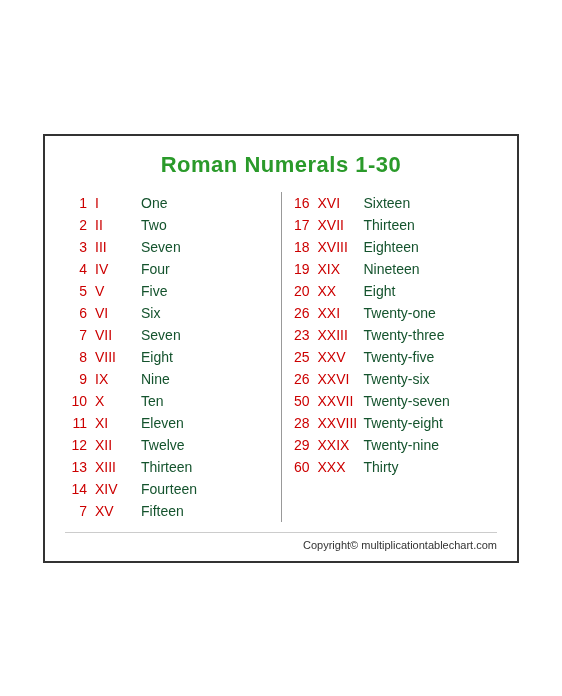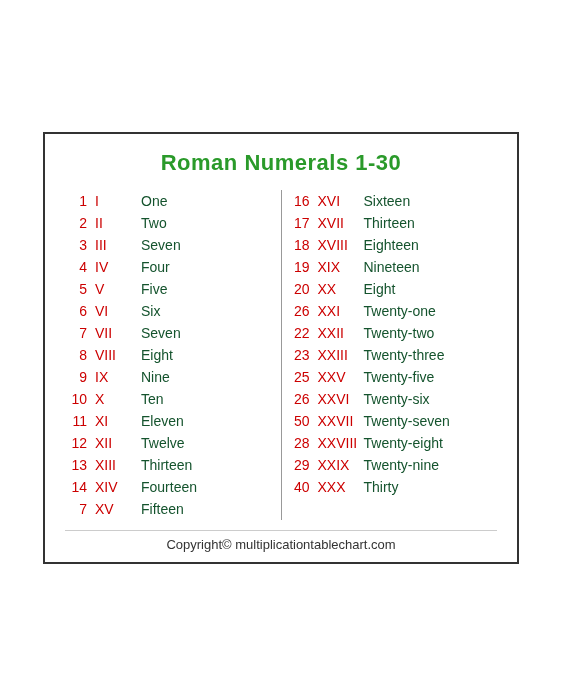--- a/index.html
+++ b/index.html
@@ -56,22 +56,22 @@
       color: #14532d;
       font-size: 14px;
       min-width: 90px;
     }
     .divider {
       width: 1px;
       background: #999;
       margin: 0 6px;
     }
     .copyright {
-      text-align: center;
-      font-size: 13px;
+      text-align: right;
+      font-size: 11px;
       color: #333;
       margin-top: 10px;
       border-top: 1px solid #ccc;
       padding-top: 6px;
     }
   </style>
 </head>
 <body>
 
 <div class="card">
@@ -180,25 +180,20 @@
           <span class="num">20</span>
           <span class="roman">XX</span>
           <span class="word">Eight</span>
         </div>
         <div class="row">
           <span class="num">26</span>
           <span class="roman">XXI</span>
           <span class="word">Twenty-one</span>
         </div>
         <div class="row">
-          <span class="num">22</span>
-          <span class="roman">XXII</span>
-          <span class="word">Twenty-two</span>
-        </div>
-        <div class="row">
           <span class="num">23</span>
           <span class="roman">XXIII</span>
           <span class="word">Twenty-three</span>
         </div>
         <div class="row">
           <span class="num">25</span>
           <span class="roman">XXV</span>
           <span class="word">Twenty-five</span>
         </div>
         <div class="row">
@@ -215,20 +210,20 @@
           <span class="num">28</span>
           <span class="roman">XXVIII</span>
           <span class="word">Twenty-eight</span>
         </div>
         <div class="row">
           <span class="num">29</span>
           <span class="roman">XXIX</span>
           <span class="word">Twenty-nine</span>
         </div>
         <div class="row">
-          <span class="num">40</span>
+          <span class="num">60</span>
           <span class="roman">XXX</span>
           <span class="word">Thirty</span>
         </div>
       </div>
   </div>
   <div class="copyright">Copyright© multiplicationtablechart.com</div>
 </div>
 
 </body></html>

